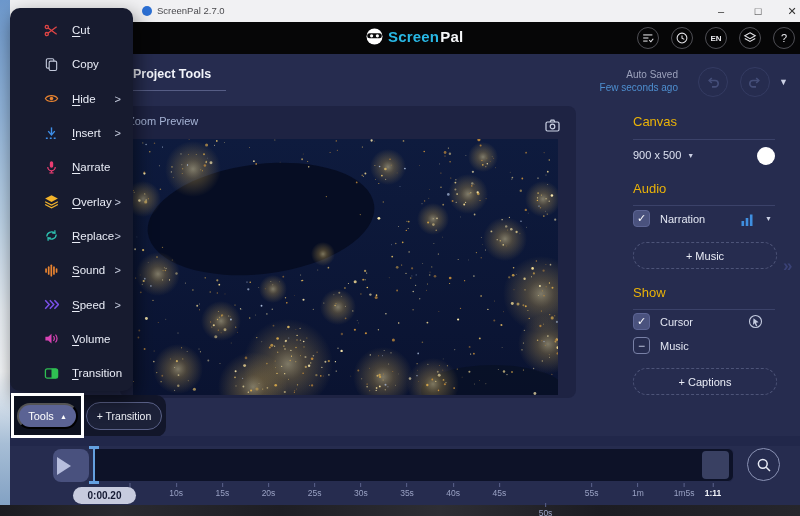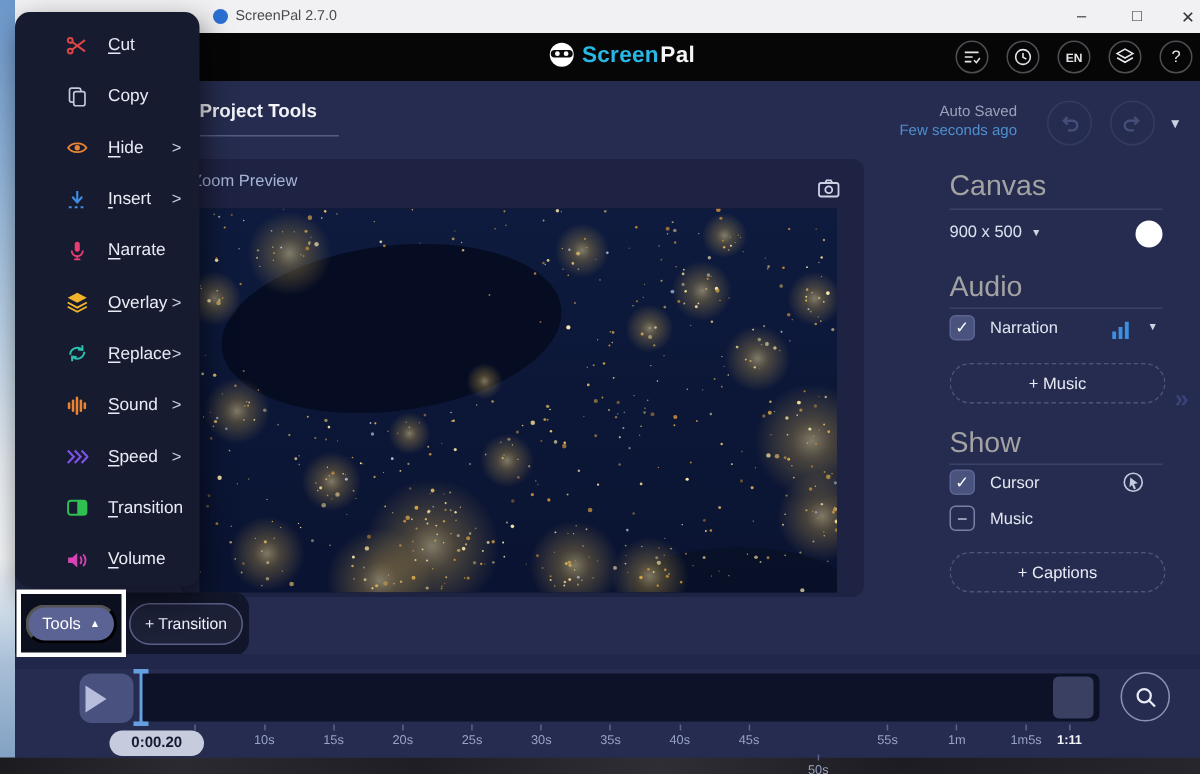--- a/index.html
+++ b/index.html
@@ -44,21 +44,21 @@
   #undo-btn { left:698px; } #redo-btn { left:740px; }
   #history-caret { left:779px; top:77px; color:#ccd1e4; font-size:9px; }
 
   
   #preview-panel { left:120px; top:106px; width:456px; height:292px; background:#1e2343; border-radius:8px; }
   #preview-label { left:128px; top:115px; font-size:11px; color:#a6b4d6; }
   #camera-btn { left:541px; top:116px; width:22px; height:18px; }
   #video { left:133px; top:139px; width:425px; height:256px; background:#0a142e; overflow:hidden; }
 
   
-  .side-title { font-size:19px; color:#a3a3a3;text-align:center; }
+  .side-title { font-size:13px; color:#eab308;text-align:center; }
   .hr { height:1px; background:#3b4269; width:142px; left:633px; }
   #canvas-title { left:633px; top:114px; }
   #hr1 { top:139px; }
   #canvas-size-row { left:633px; top:149px; gap:6px; font-size:11px; color:#dce1f0; }
   .caret { font-size:7px; color:#ccd1e4; }
   #canvas-color { left:757px; top:147px; width:18px; height:18px; border-radius:50%; background:#ffffff; }
   #audio-title { left:633px; top:181px; }
   #hr2 { top:205px; }
   .check-row { gap:10px; font-size:11px; color:#e2e6f2; }
   #narration-row { left:633px; top:210px; }
@@ -1014,32 +1014,32 @@
           <path d="M1.3 3.5 L5.5 8 L1.3 12.5"></path>
             <path d="M6.2 3.5 L10.4 8 L6.2 12.5"></path>
             <path d="M11.1 3.5 L15.3 8 L11.1 12.5"></path>
         </svg>
         </span>
       <span><u>S</u>peed</span>
       <span class="menu-chevron">&gt;</span>
     </div>
     <div class="menu-item">
       <span class="menu-icon">
-        <svg width="15" height="15" viewBox="0 0 16 16" fill="none" stroke="#2fbf52" stroke-width="1.4">
-          <rect x="1.5" y="3" width="13" height="10" rx="2"></rect>
-          <path d="M8 3 H12.5 A2 2 0 0 1 14.5 5 V11 A2 2 0 0 1 12.5 13 H8 Z" fill="#2fbf52" stroke="none"></path>
-        </svg>
-        </span>
-      <span><u>T</u>ransition</span>
-    </div>
-    <div class="menu-item">
-      <span class="menu-icon">
         <svg width="15" height="15" viewBox="0 0 16 16" fill="none" stroke="#d743b4" stroke-width="1.3">
           <path d="M1.5 6 H4.5 L8 2.8 V13.2 L4.5 10 H1.5 Z" fill="#d743b4" stroke="none"></path>
           <path d="M10 5.5 a3.5 3.5 0 0 1 0 5"></path>
             <path d="M12.2 3.8 a6 6 0 0 1 0 8.4"></path>
         </svg>
         </span>
       <span><u>V</u>olume</span>
     </div>
+    <div class="menu-item">
+      <span class="menu-icon">
+        <svg width="15" height="15" viewBox="0 0 16 16" fill="none" stroke="#2fbf52" stroke-width="1.4">
+          <rect x="1.5" y="3" width="13" height="10" rx="2"></rect>
+          <path d="M8 3 H12.5 A2 2 0 0 1 14.5 5 V11 A2 2 0 0 1 12.5 13 H8 Z" fill="#2fbf52" stroke="none"></path>
+        </svg>
+        </span>
+      <span><u>T</u>ransition</span>
+    </div>
   </div>
 
 </div>
 
 </body></html>

